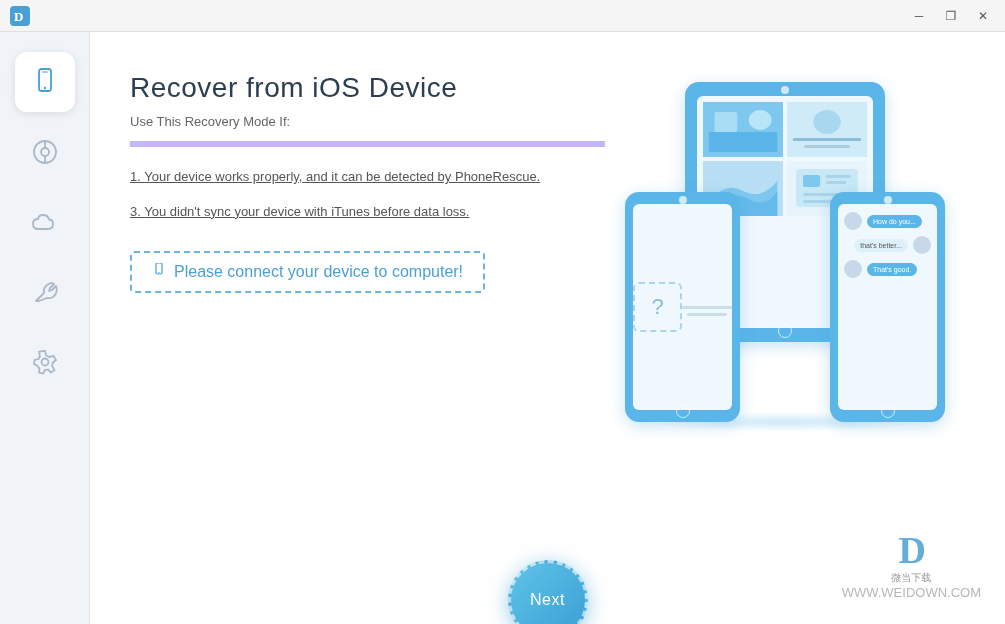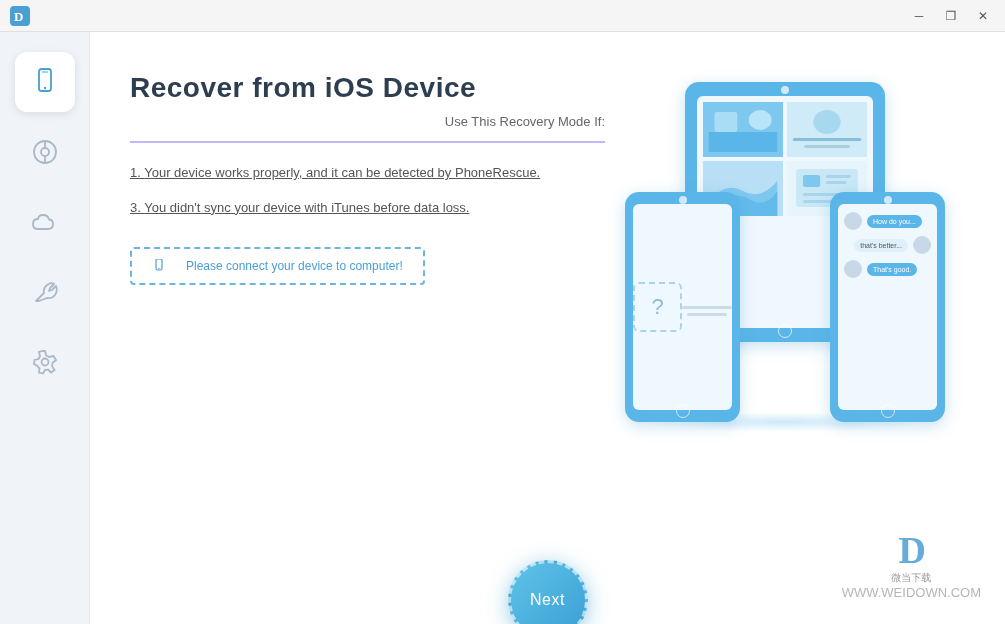--- a/index.html
+++ b/index.html
@@ -87,33 +87,32 @@
       overflow: hidden;
     }
 
     .content-left {
       flex: 1;
       max-width: 530px;
     }
 
     .page-title {
       font-size: 28px;
-      font-weight: 700;
+      font-weight: 400;
       color: #2c3e50;
       margin-bottom: 10px;
       letter-spacing: 0.5px;
     }
 
     .subtitle {
       font-size: 13px;
       color: #666;
       margin-bottom: 20px;
       padding-bottom: 12px;
-      border-bottom: 2px solid #c4b5fd;
-      text-align: right;
+      border-bottom: 6px solid #c4b5fd;
     }
 
     .description-list {
       list-style: none;
       margin-bottom: 28px;
     }
     .description-list li {
       font-size: 13px;
       color: #555;
       line-height: 1.6;
@@ -121,27 +120,27 @@
       padding-left: 0;
       text-decoration: underline;
     }
     .description-list li .num {
       color: #555;
       font-weight: 400;
     }
 
     .connect-box {
       display: inline-flex;
-      align-items: flex-end;
-      gap: 20px;
+      align-items: flex-start;
+      gap: 8px;
       border: 2px dashed #6bb5e0;
       border-radius: 4px;
       padding: 10px 20px;
       color: #4a9fd4;
-      font-size: 12px;
+      font-size: 16px;
       cursor: pointer;
     }
 
     
     .content-right {
       width: 360px;
       position: relative;
       display: flex;
       align-items: flex-start;
       justify-content: center;

